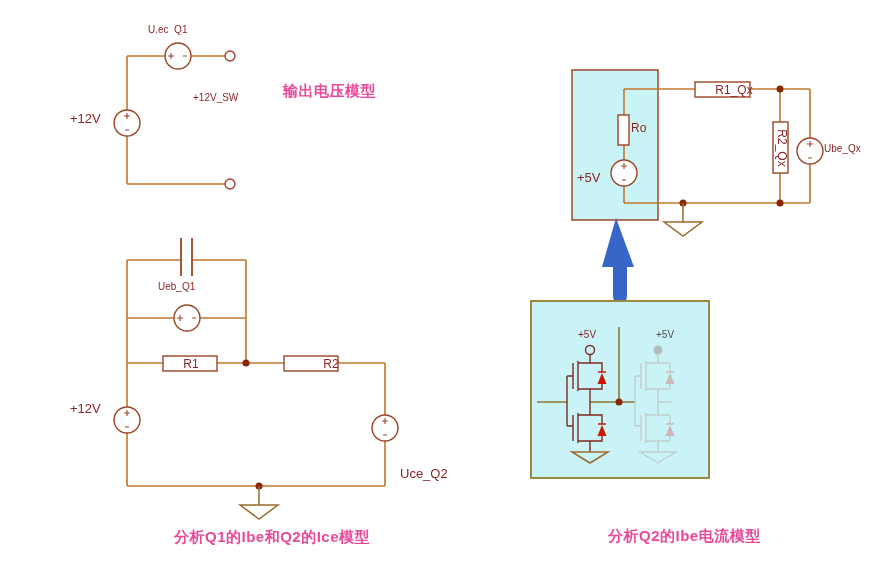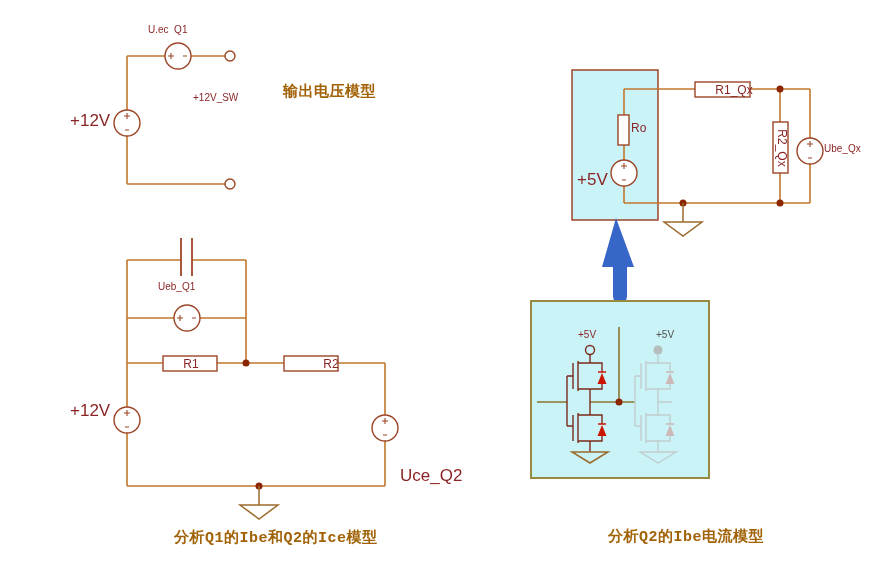--- a/index.html
+++ b/index.html
@@ -2,31 +2,31 @@
 <html><head>
 <meta charset="utf-8">
 <style>
   html,body { margin:0; padding:0; background:#ffffff; }
   .canvas {
     position:relative; width:892px; height:570px; background:#ffffff;
     font-family:"Liberation Sans","DejaVu Sans",sans-serif; overflow:hidden;
   }
   .canvas svg { position:absolute; left:0; top:0; }
   .lbl {
-    position:absolute; font-size:17px; color:#8b2525;
+    position:absolute; font-size:13px; color:#8b2525;
     white-space:pre; line-height:1.1;
   }
   .lbl.big { font-size:10px; }
   .res-lbl { font-size:12px; text-align:center; }
   .rot {
     transform:translate(-50%,-50%) rotate(90deg);
   }
   .red-title {
-    position:absolute; font-size:15px; font-weight:bold; color:#a16207;
-    white-space:pre; letter-spacing:0.5px;font-family:Liberation Mono, monospace;
+    position:absolute; font-size:15px; font-weight:bold; color:#ec4899;
+    white-space:pre; letter-spacing:0.5px;
   }
   .gray { color:#4f4f4f; }
   
   .w    { stroke:#c2772c; stroke-width:1.6; fill:none; }
   .sym  { stroke:#9c4527; stroke-width:1.4; fill:#ffffff; }
   .sign { stroke:#9c4527; stroke-width:1.1; fill:none; }
   .cap  { stroke:#9c4527; stroke-width:1.8; fill:none; }
   .res  { stroke:#9c4527; stroke-width:1.4; fill:#ffffff; }
   .jct  { fill:#8b2500; stroke:none; }
   .gnd  { stroke:#9c6b2d; stroke-width:1.5; fill:none; }

